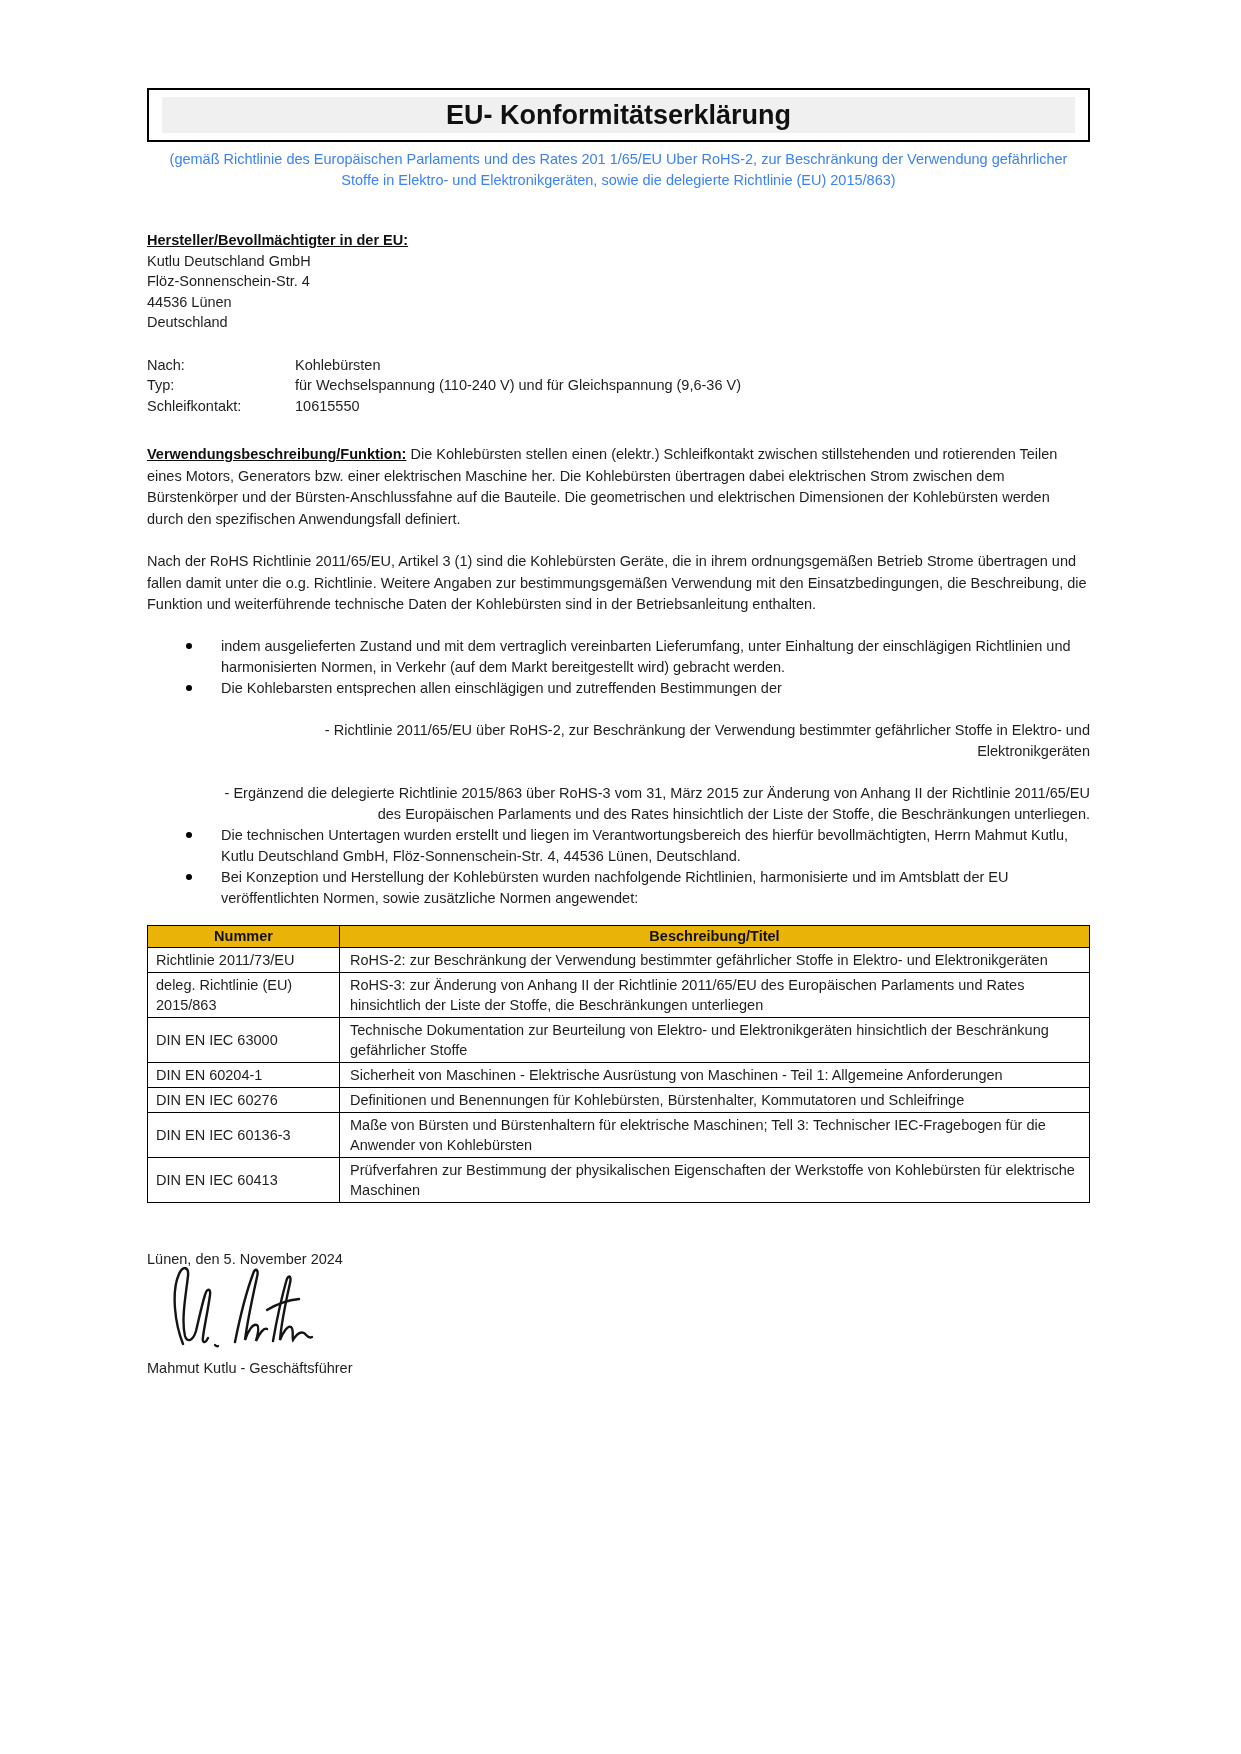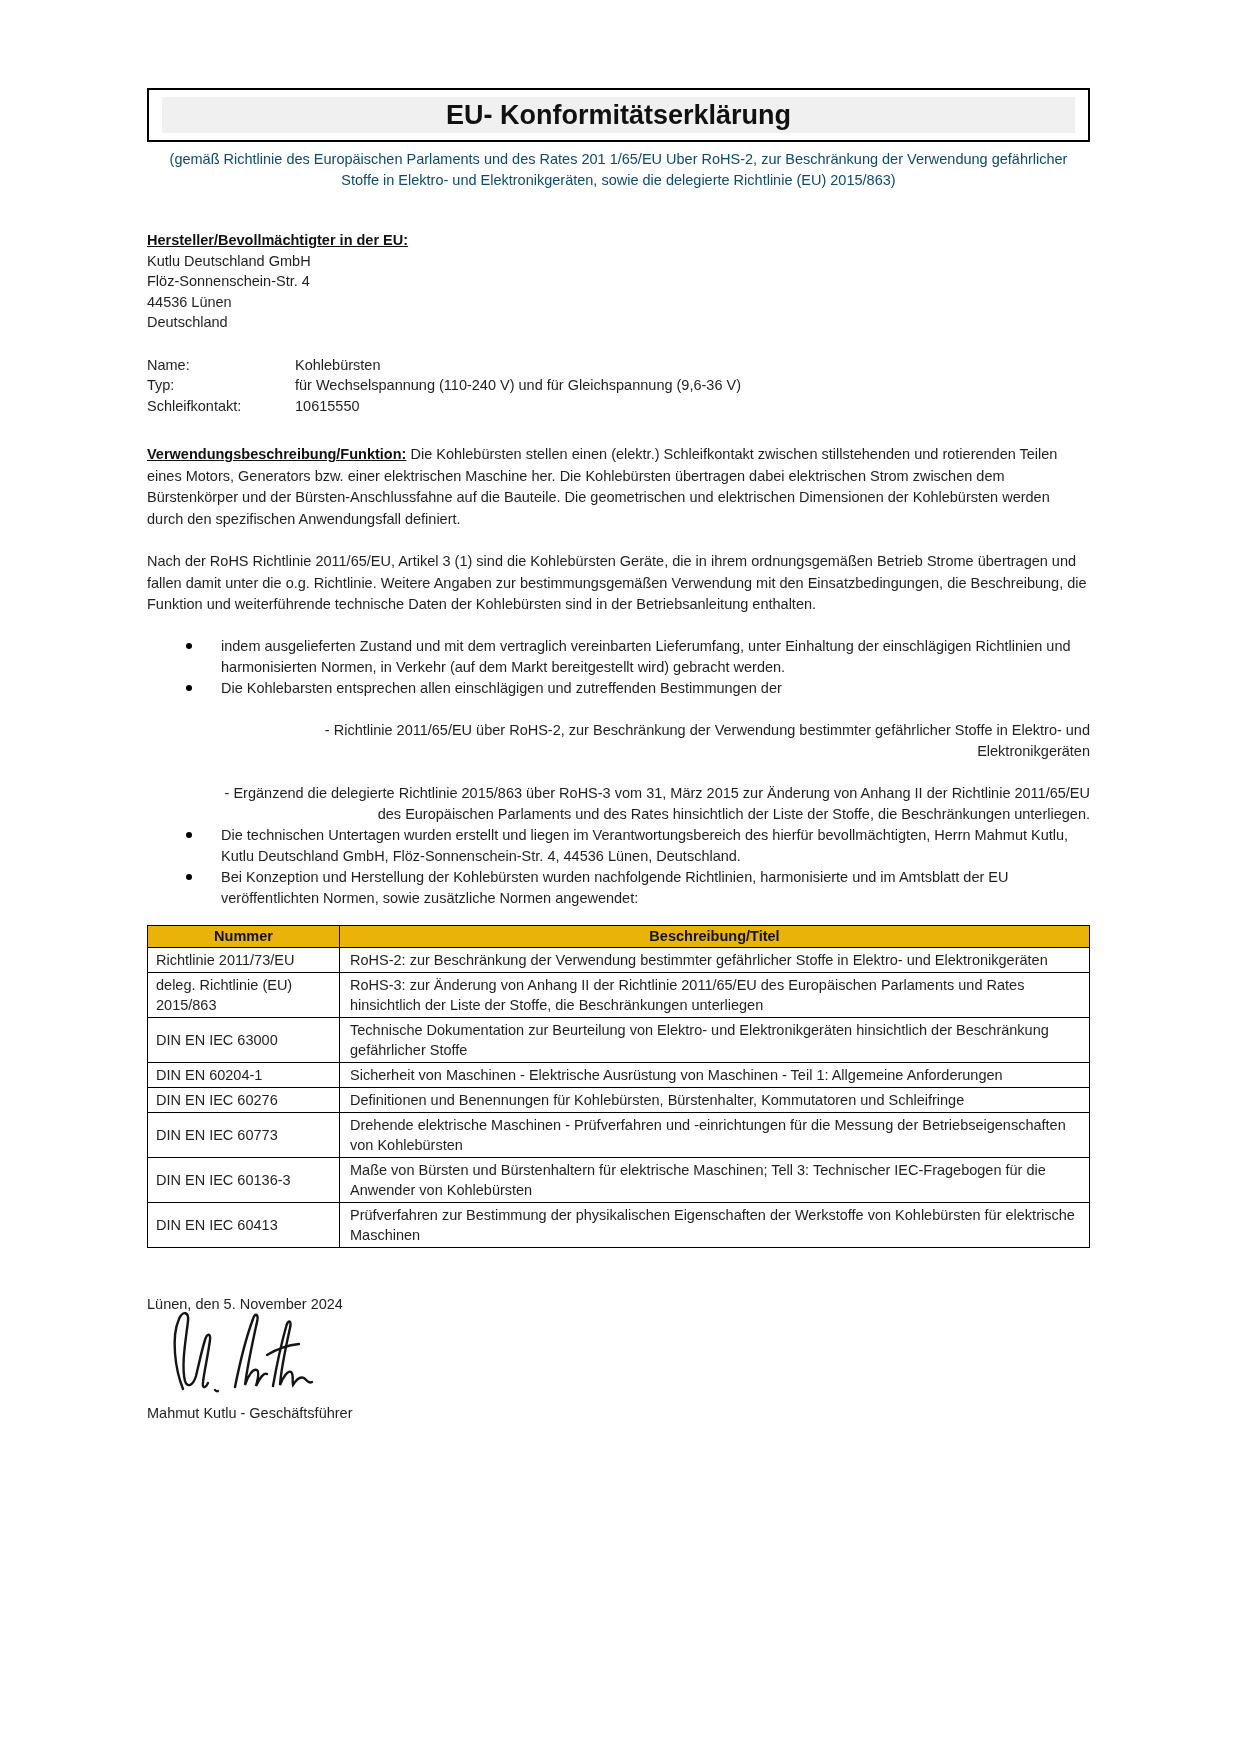--- a/index.html
+++ b/index.html
@@ -30,21 +30,21 @@
     font-size: 27px;
     font-weight: bold;
     color: #111;
     line-height: 34px;
     padding: 1px 0;
   }
   .subtitle {
     margin-top: 7px;
     text-align: center;
     line-height: 21px;
-    color: #0c4a6e;
+    color: #3b82f6;
   }
   
   .manufacturer { margin-top: 39px; line-height: 20.5px; }
   .section-heading {
     font-weight: bold;
     text-decoration: underline;
     color: #111;
   }
   
   .product { margin-top: 22px; line-height: 20.5px; }
@@ -120,21 +120,21 @@
     <div>
         <div>Kutlu Deutschland GmbH</div>
         <div>Flöz-Sonnenschein-Str. 4</div>
         <div>44536 Lünen</div>
         <div>Deutschland</div>
       </div>
   </div>
 
   <div class="product">
       <div class="prod-row">
-        <span class="prod-label">Name:</span>
+        <span class="prod-label">Nach:</span>
         <span class="prod-value">Kohlebürsten</span>
       </div>
       <div class="prod-row">
         <span class="prod-label">Typ:</span>
         <span class="prod-value">für Wechselspannung (110-240 V) und für Gleichspannung (9,6-36 V)</span>
       </div>
       <div class="prod-row">
         <span class="prod-label">Schleifkontakt:</span>
         <span class="prod-value">10615550</span>
       </div>
@@ -183,24 +183,20 @@
           <td class="col-num">DIN EN IEC 63000</td>
           <td>Technische Dokumentation zur Beurteilung von Elektro- und Elektronikgeräten hinsichtlich der Beschränkung gefährlicher Stoffe</td>
         </tr>
         <tr>
           <td class="col-num">DIN EN 60204-1</td>
           <td>Sicherheit von Maschinen - Elektrische Ausrüstung von Maschinen - Teil 1: Allgemeine Anforderungen</td>
         </tr>
         <tr>
           <td class="col-num">DIN EN IEC 60276</td>
           <td>Definitionen und Benennungen für Kohlebürsten, Bürstenhalter, Kommutatoren und Schleifringe</td>
-        </tr>
-        <tr>
-          <td class="col-num">DIN EN IEC 60773</td>
-          <td>Drehende elektrische Maschinen - Prüfverfahren und -einrichtungen für die Messung der Betriebseigenschaften von Kohlebürsten</td>
         </tr>
         <tr>
           <td class="col-num">DIN EN IEC 60136-3</td>
           <td>Maße von Bürsten und Bürstenhaltern für elektrische Maschinen; Tell 3: Technischer IEC-Fragebogen für die Anwender von Kohlebürsten</td>
         </tr>
         <tr>
           <td class="col-num">DIN EN IEC 60413</td>
           <td>Prüfverfahren zur Bestimmung der physikalischen Eigenschaften der Werkstoffe von Kohlebürsten für elektrische Maschinen</td>
         </tr>
       </tbody>

